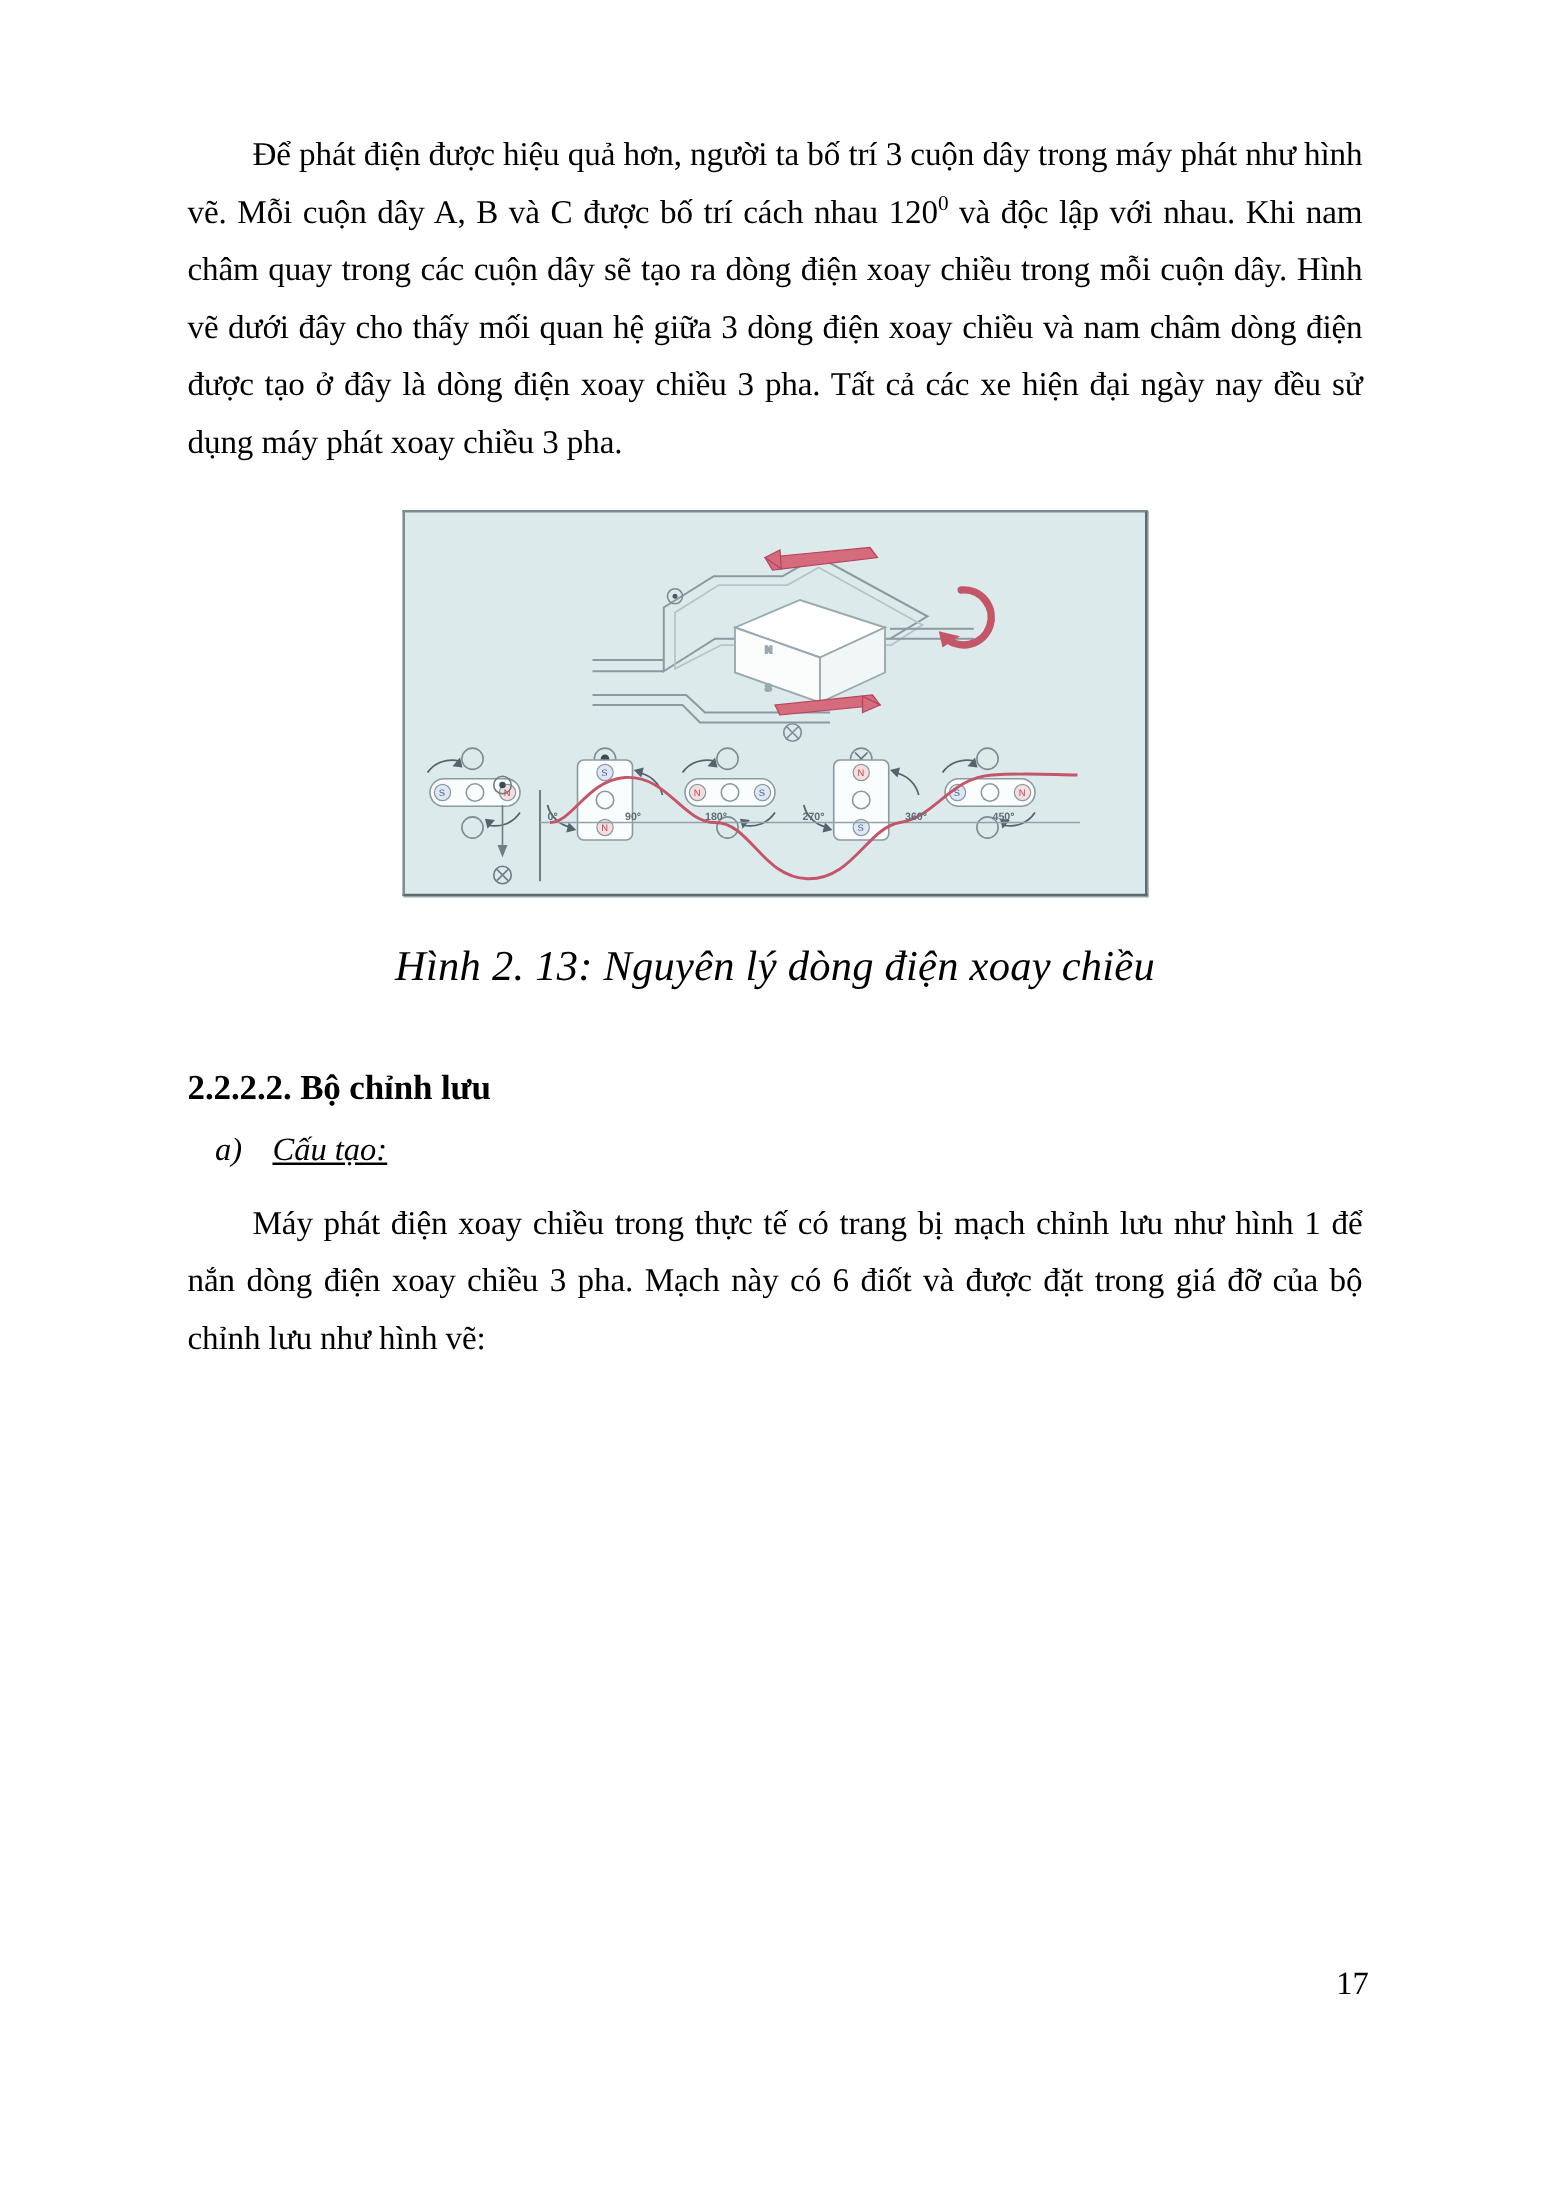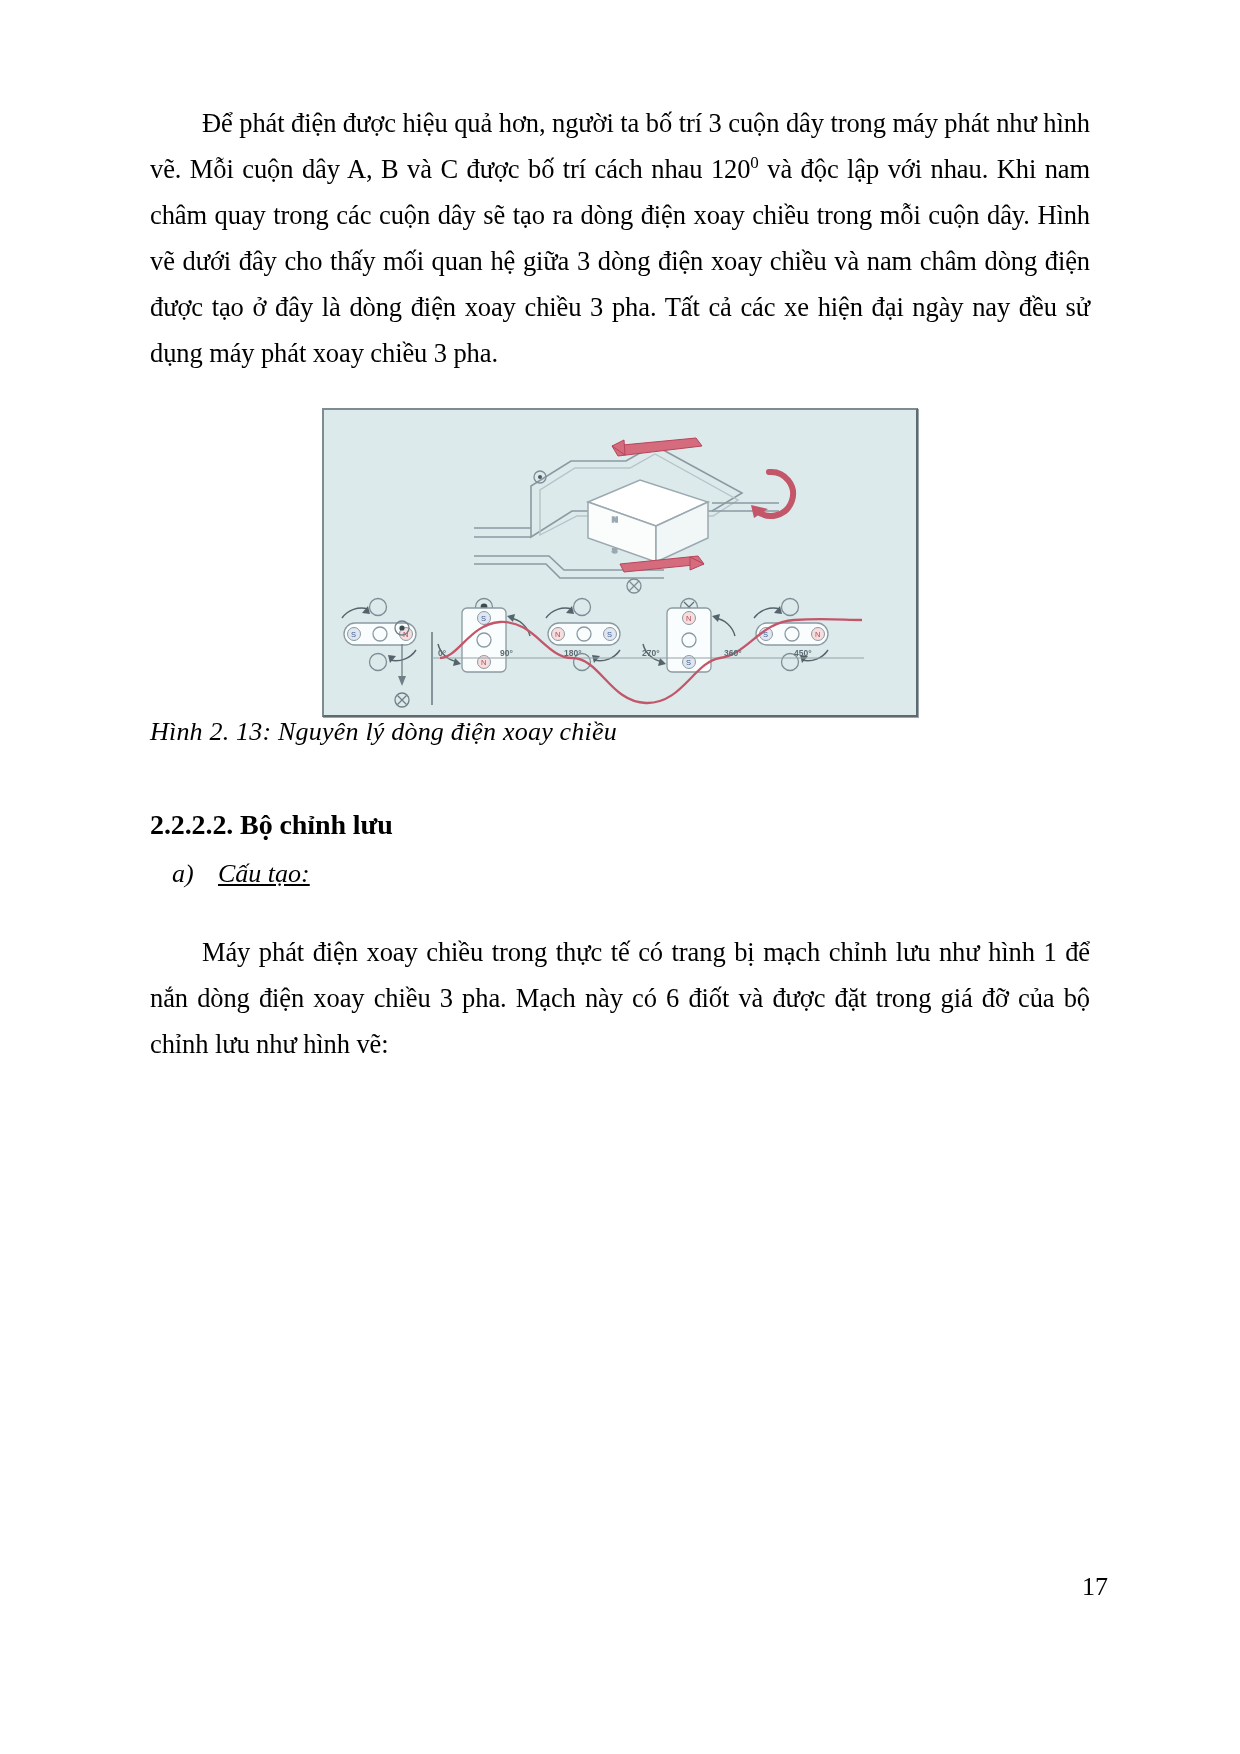--- a/index.html
+++ b/index.html
@@ -57,44 +57,46 @@
     border: 2px solid #7d8b92;
     border-right-color: #5d6a70;
     border-bottom-color: #5d6a70;
     position: relative;
     overflow: hidden;
     box-shadow: 1px 1px 0 #9aa6ab;
   }
   .figure-box svg { display: block; }
 
   .caption {
+    margin-top: 38px;
+    text-align: center;
     font-style: italic;
-    font-size: 26px;
+    font-size: 34px;
     letter-spacing: 0.2px;
   }
 
   h3.sec-head {
     font-size: 28px;
     font-weight: bold;
     margin: 62px 0 0 0;
     letter-spacing: -0.1px;
   }
   p.sub-item {
     font-style: italic;
     font-size: 26px;
     margin: 18px 0 0 22px;
     text-decoration: underline;
   }
   p.sub-item .lbl { display: inline-block; width: 46px; }
 
-  p.body-par.tail { margin-top: 40px; }
+  p.body-par.tail { margin-top: 20px; }
 
   .page-number {
     position: absolute;
-    right: 132px;
+    right: 145px;
     bottom: 152px;
     font-size: 26px;
   }
 </style>
 </head>
 <body>
 
 <div class="page">
 
   <div class="content">

